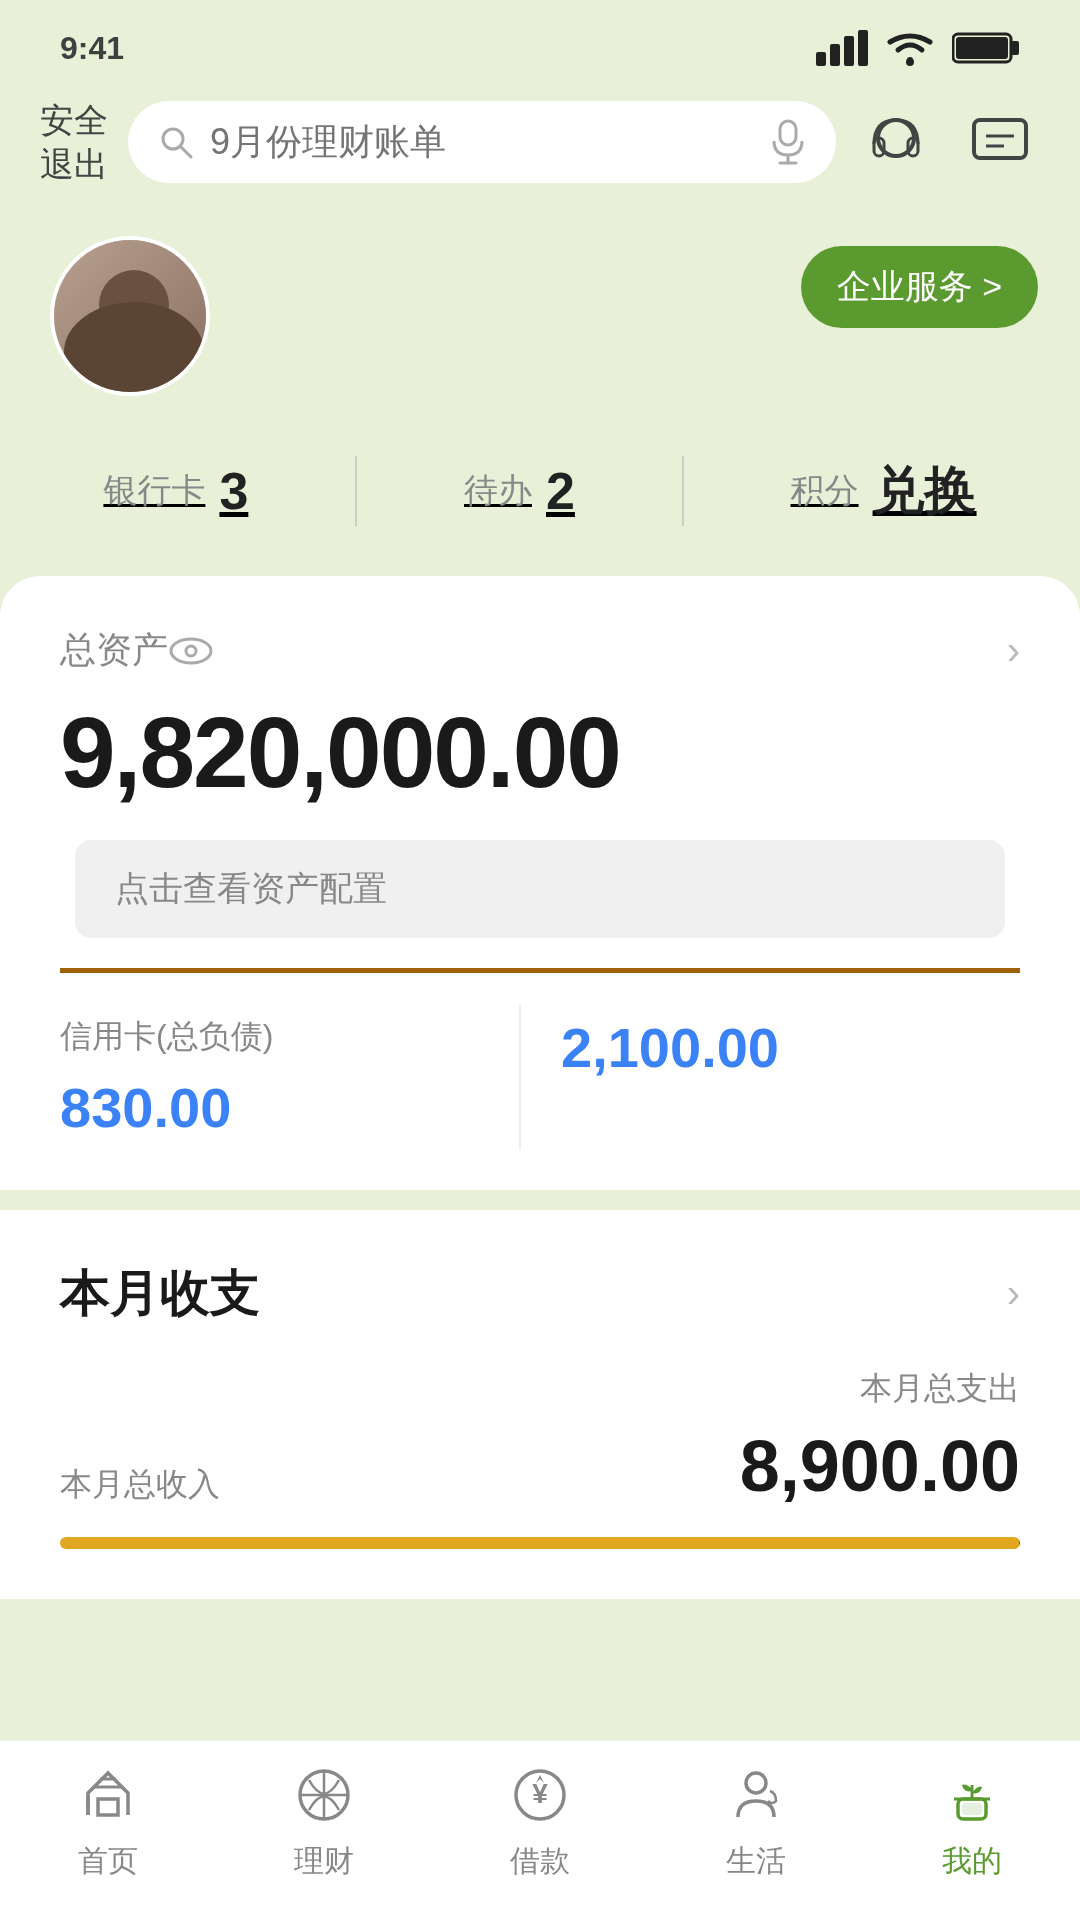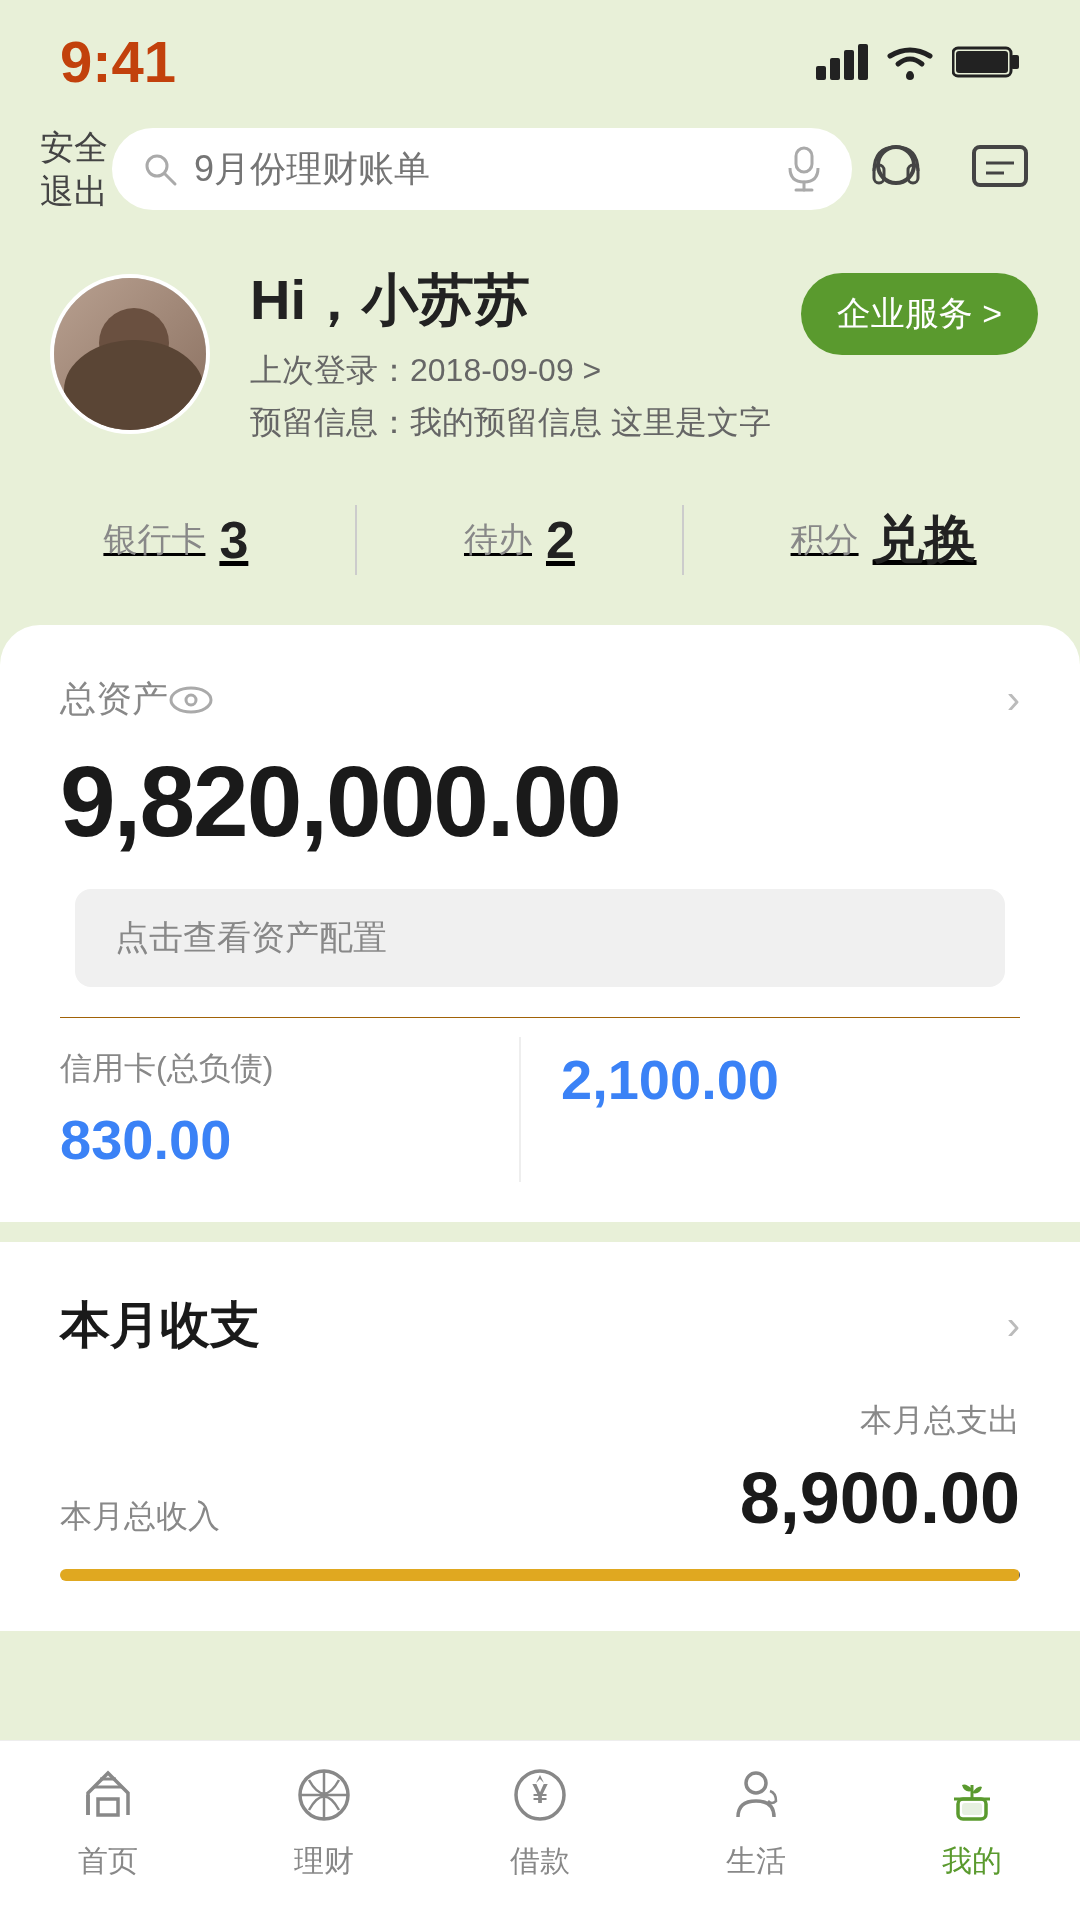--- a/index.html
+++ b/index.html
@@ -15,37 +15,37 @@
 
     
     .status-bar {
       display: flex;
       justify-content: space-between;
       align-items: center;
       padding: 28px 60px 10px;
       background: #e8f0d8;
     }
     .status-time {
-      font-size: 58px;
+      font-size: 32px;
       font-weight: 600;
-      color: #c2410c;
+      color: #404040;
     }
     .status-icons {
       display: flex;
       align-items: center;
       gap: 16px;
     }
 
     
     .top-bar {
       display: flex;
       align-items: center;
       padding: 20px 40px;
       background: #e8f0d8;
-      gap: 4px;
+      gap: 20px;
     }
     .safe-exit {
       font-size: 34px;
       color: #444;
       line-height: 1.3;
       white-space: nowrap;
     }
     .search-bar {
       flex: 1;
       display: flex;
@@ -214,22 +214,22 @@
     .asset-config-btn {
       background: #f0f0f0;
       border-radius: 16px;
       padding: 26px 40px;
       margin: 30px 15px;
       font-size: 34px;
       color: #888;
     }
     .debt-row {
       display: flex;
-      padding-top: 19px;
-      border-top: 1px solid #a16207;
+      padding-top: 32px;
+      border-top: 5px solid #a16207;
     }
     .debt-item {
       flex: 1;
       padding: 10px 0;
     }
     .debt-item + .debt-item {
       padding-left: 40px;
       border-left: 2px solid #eee;
     }
     .debt-label {
@@ -423,25 +423,20 @@
           <line x1="18" y1="36" x2="36" y2="36" stroke="#444" stroke-width="3"></line>
         </svg>
       </div>
     </div>
   </div>
 
   <div class="profile-section header-bg">
     <div class="avatar">
       <div class="avatar-img"></div>
     </div>
-    <div class="profile-info">
-      <div class="profile-name">Hi，小苏苏</div>
-      <div class="profile-last-login">上次登录：2018-09-09 &gt;</div>
-      <div class="profile-reserved">预留信息：我的预留信息 这里是文字</div>
-    </div>
     <div class="enterprise-btn">企业服务 &gt;</div>
   </div>
 
   <div class="stats-row header-bg">
     <div class="stat-item">
       <span class="stat-label">银行卡</span>
       <span class="stat-value">3</span>
     </div>
     <div class="stat-divider"></div>
     <div class="stat-item">

